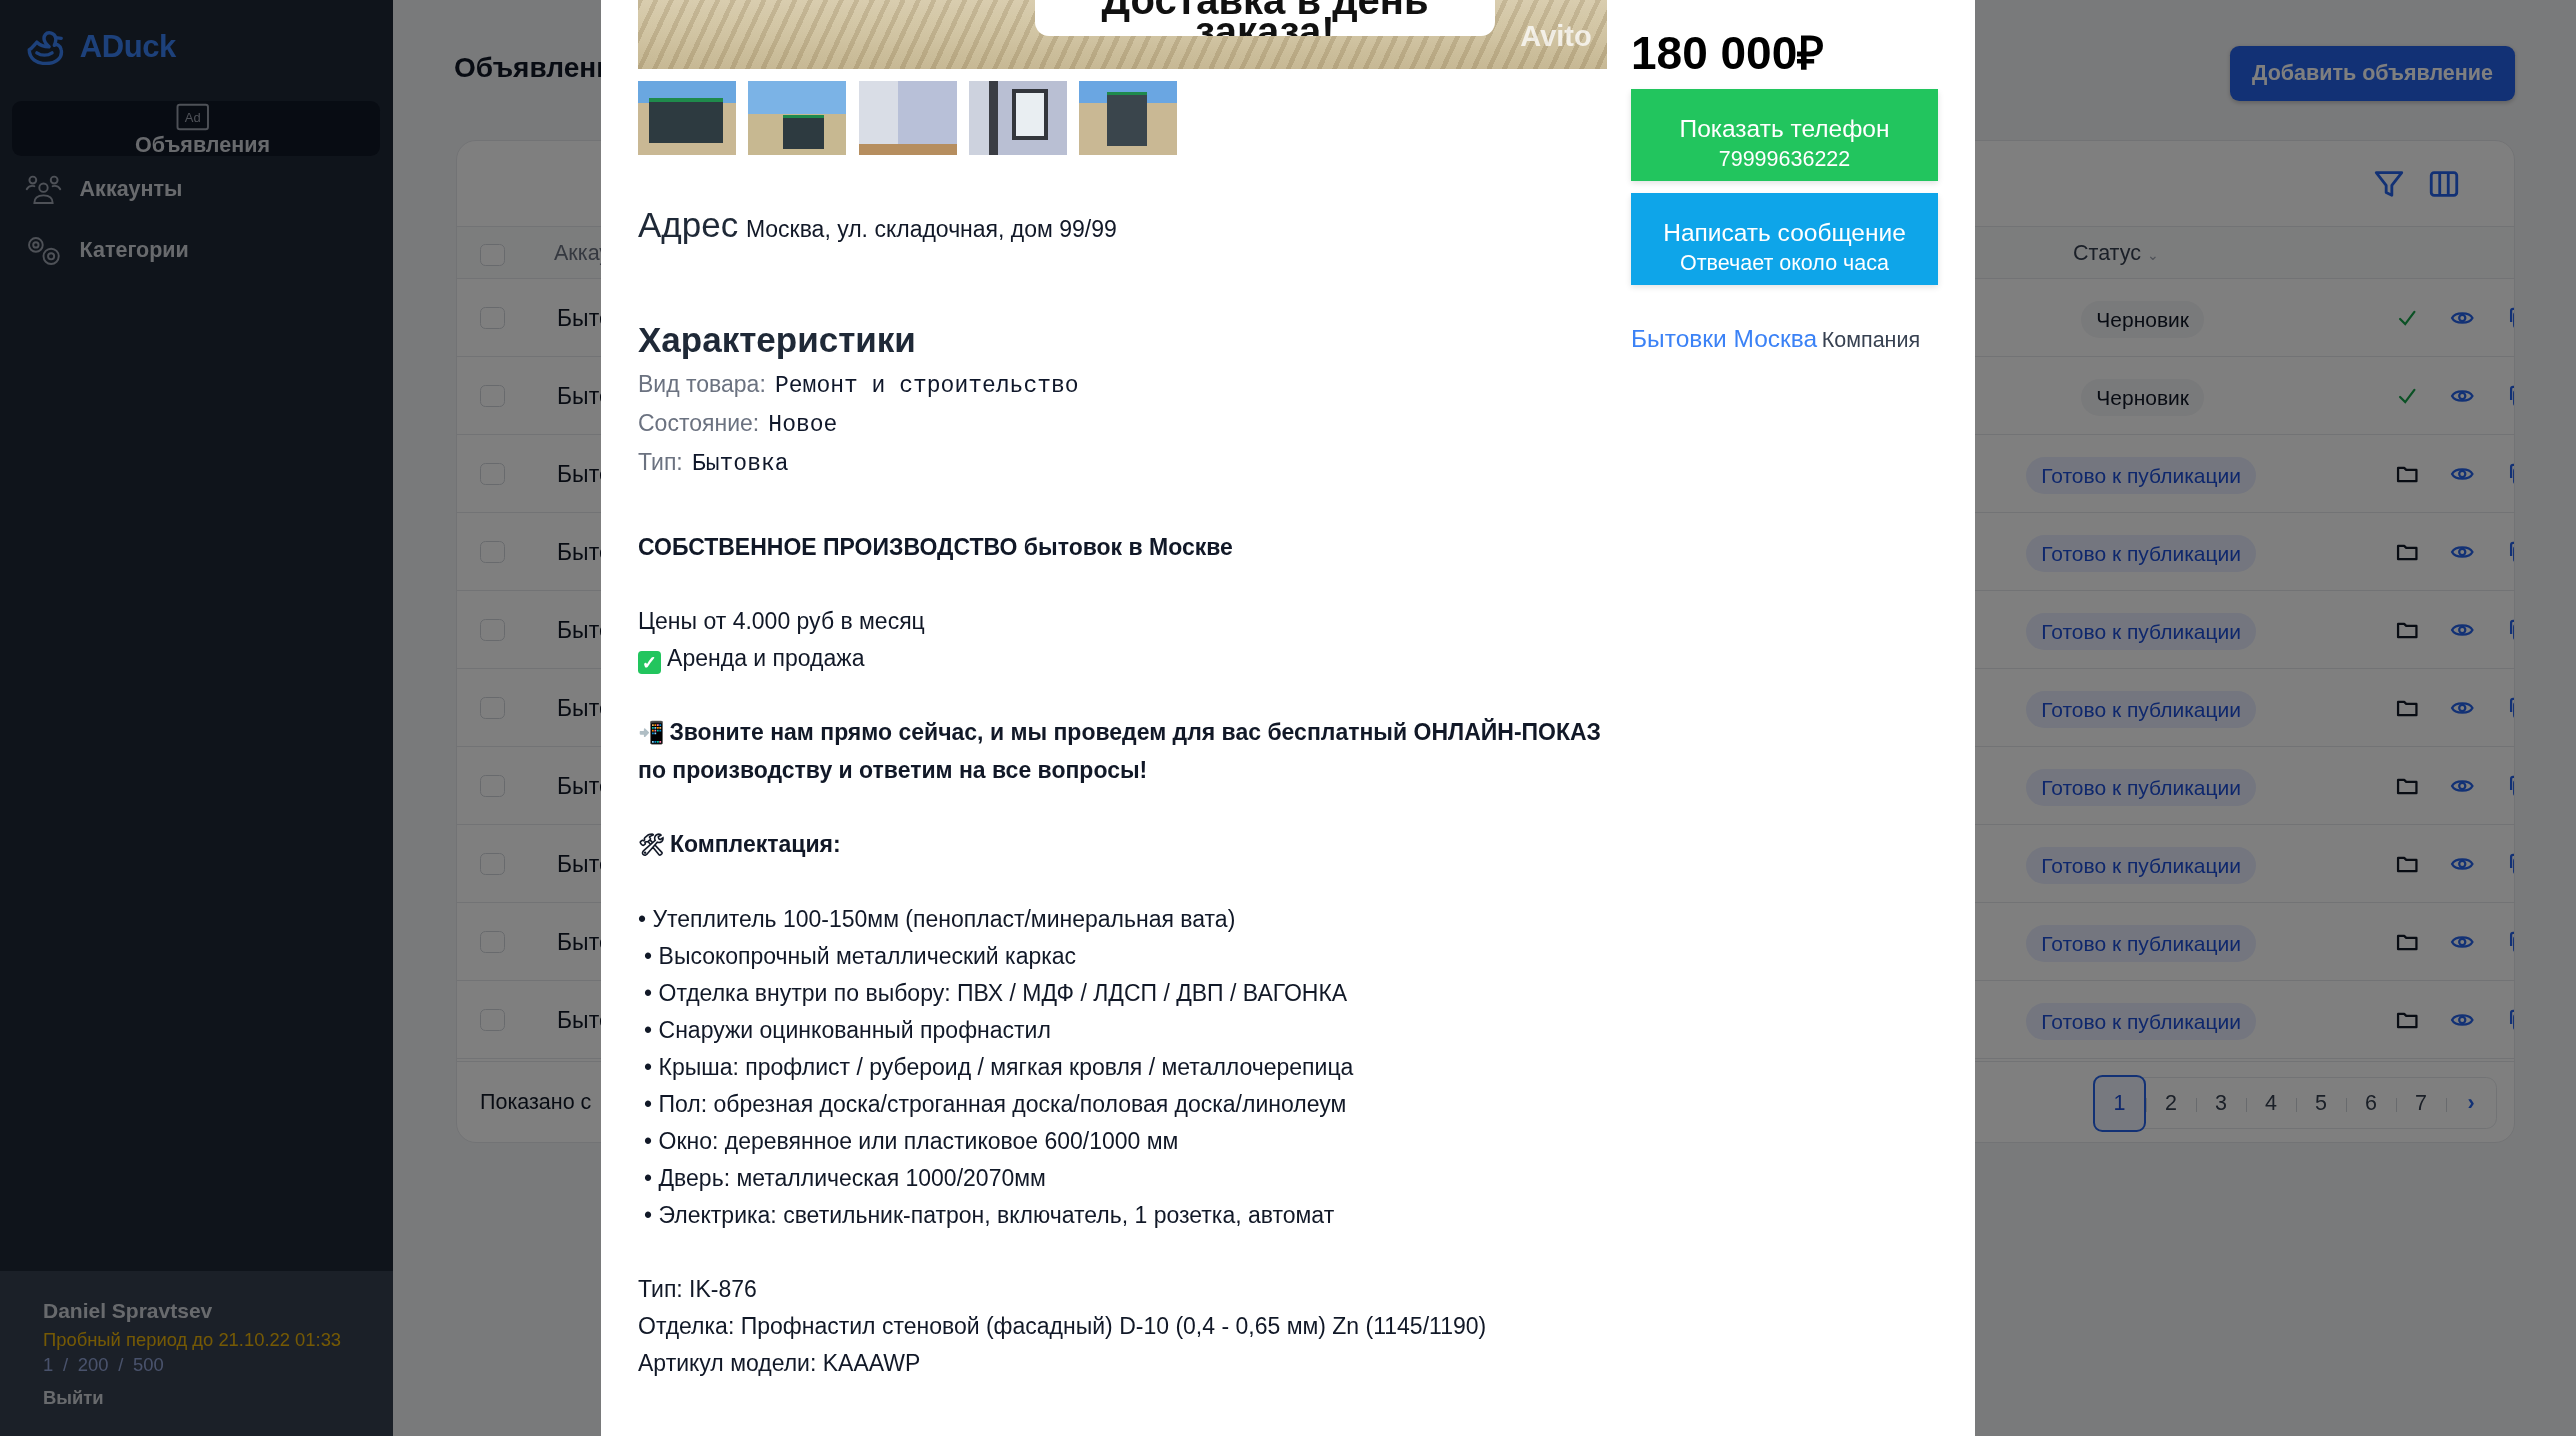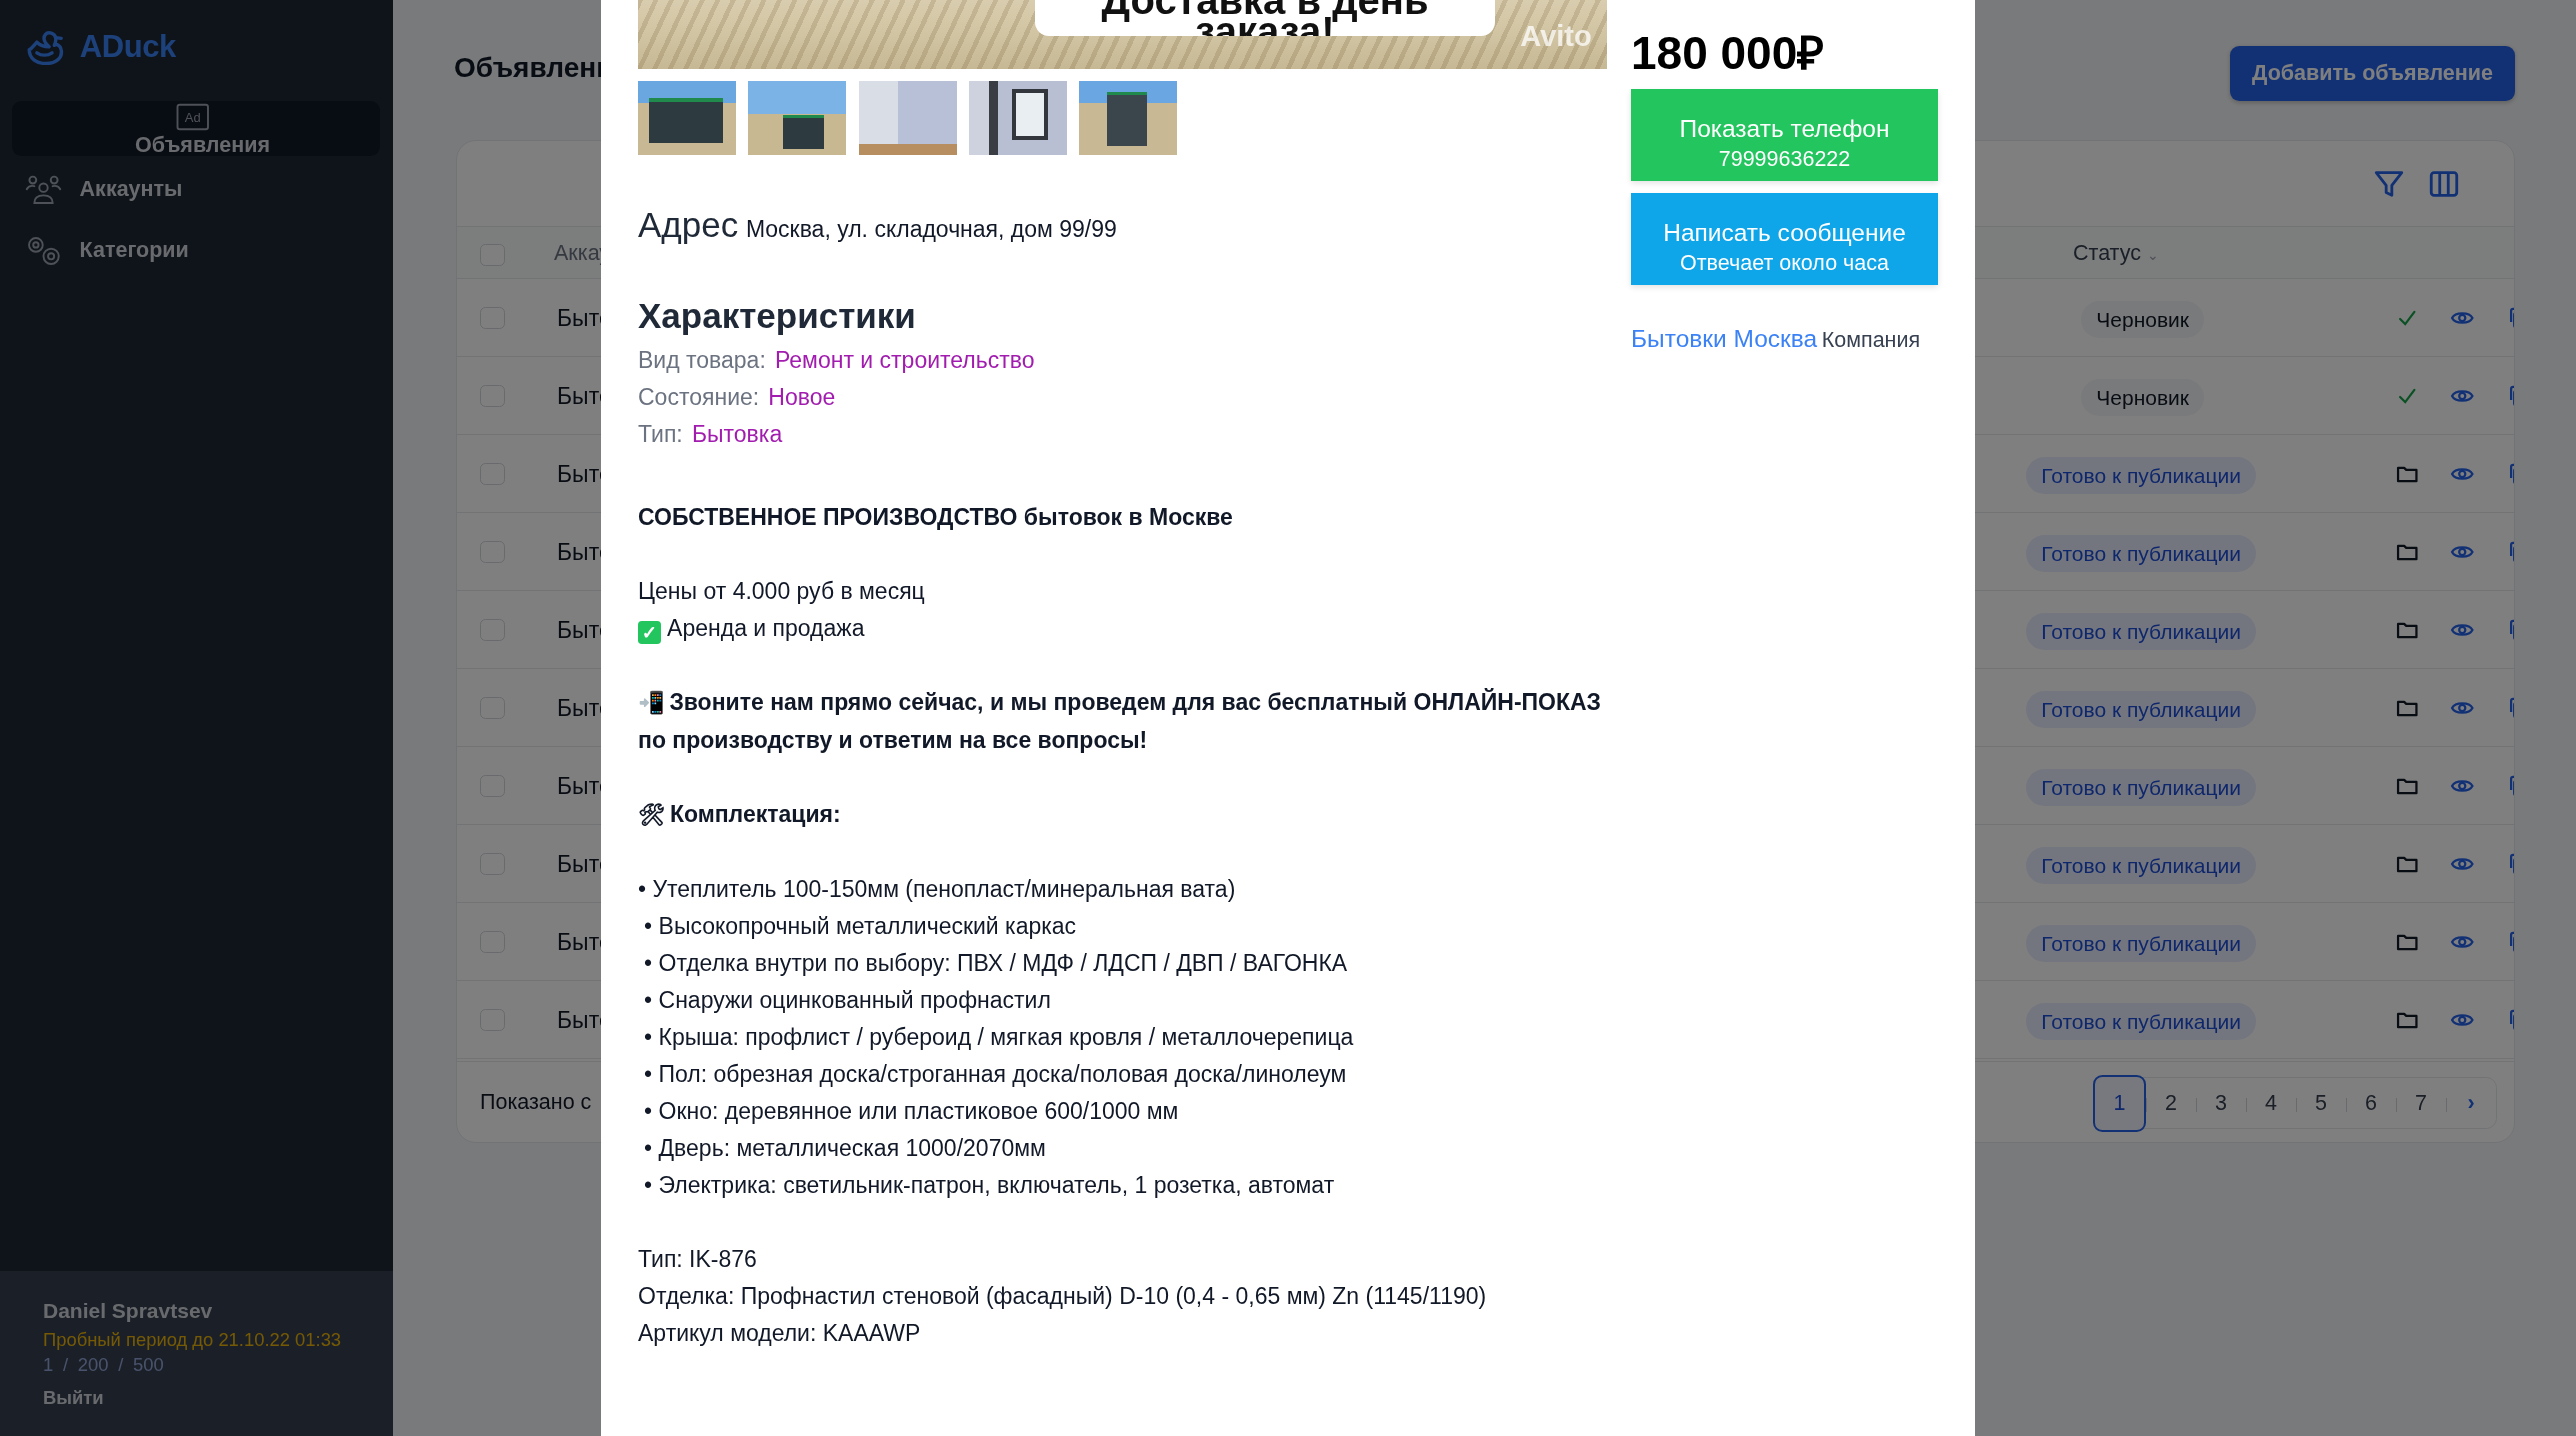--- a/index.html
+++ b/index.html
@@ -69,27 +69,27 @@
   .t2 { background: linear-gradient(180deg, #7bb3e6 0 45%, #c7b891 45% 100%); }
   .t2::after { content: ""; position: absolute; left: 35px; top: 34px; width: 41px; height: 31px; background: #2d3a40; border-top: 3.1px solid #1f8a4c; }
   .t3 { background: linear-gradient(90deg, #d9dde6 0 40%, #b8c0d8 40% 100%); }
   .t3::after { content: ""; position: absolute; left: 0; bottom: 0; width: 100%; height: 10.7px; background: #b68e5f; }
   .t4 { background: linear-gradient(90deg, #cdd2de 0 20%, #3a3d44 20% 30%, #b9bfd3 30% 100%); }
   .t4::after { content: ""; position: absolute; left: 43px; top: 7.7px; width: 28px; height: 43px; background: #e9eef2; border: 4.6px solid #33363c; }
   .t5 { background: linear-gradient(180deg, #6aa6e2 0 30%, #c9b894 30% 100%); }
   .t5::after { content: ""; position: absolute; left: 28px; top: 10.7px; width: 40px; height: 51px; background: #3a454c; border-top: 3.1px solid #1f8a4c; }
 
   .left-col { position: absolute; left: 37px; top: 205px; width: 969px; }
-  .address-line { display: flex; align-items: baseline; gap: 7.7px; margin-bottom: 51px; }
+  .address-line { display: flex; align-items: baseline; gap: 7.7px; margin-bottom: 75px; }
   .h-address { font-size: 35px; color: #1f2937; }
   .address-val { font-size: 23px; color: #111827; }
   .h-section { font-size: 35px; color: #1f2937; margin-bottom: 6.1px; }
   .spec { font-size: 23px; line-height: 37px; }
   .spec-k { color: #6b7280; margin-right: 9.2px; }
-  .spec-v { color: #a21caf; }
+  .spec-v { color: #0f172a; font-family: Liberation Mono, monospace; }
   .specs { margin-bottom: 46px; }
   .desc { font-size: 23px; color: #111827; line-height: 37px; }
   .desc .b { font-weight: bold; }
   .desc .gap { height: 37px; }
   .desc .ind { padding-left: 6.1px; }
   .emoji-check { display: inline-block; width: 23px; height: 23px; background: #22c55e; border-radius: 3.8px; color: #fff; font-size: 18.4px; line-height: 23px; text-align: center; vertical-align: -3.1px; margin-right: 6.1px; font-weight: bold; }
   .emoji { display: inline-block; font-size: 21.5px; margin-right: 4.6px; }
 
   .right-col { position: absolute; left: 1030px; top: 0; width: 307px; }
   .price { position: absolute; left: 0; top: 20px; font-size: 46px; font-weight: bold; color: #000; white-space: nowrap; }

